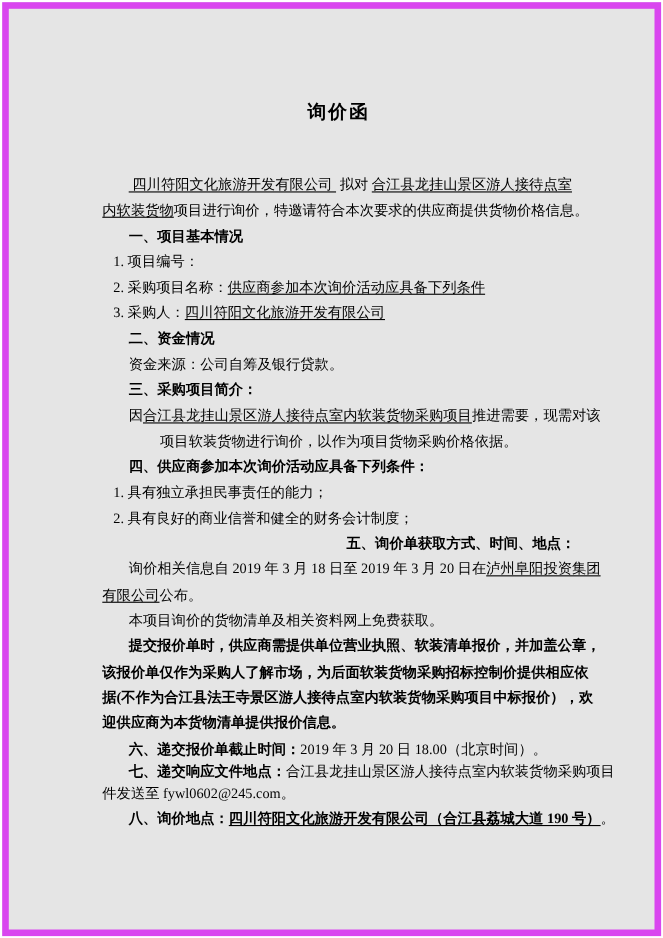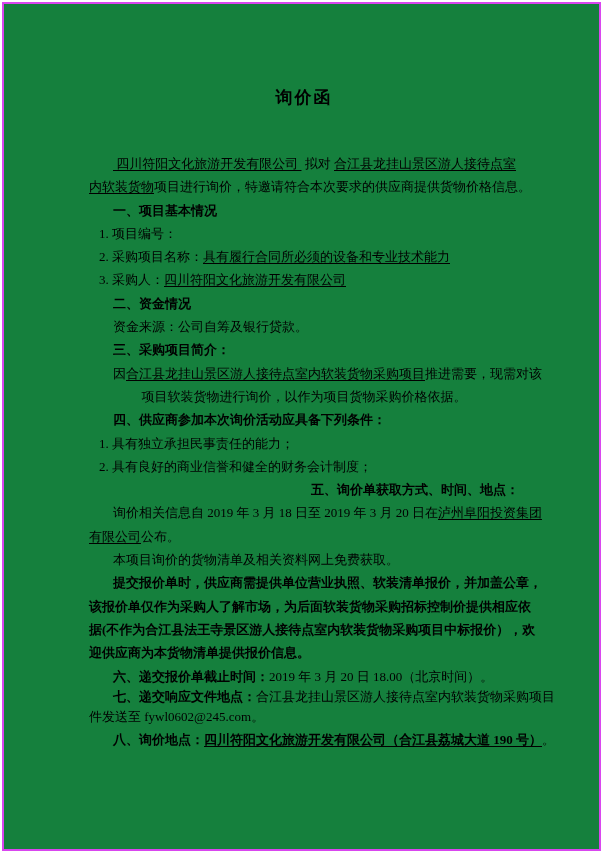--- a/index.html
+++ b/index.html
@@ -6,22 +6,22 @@
     margin: 0;
     padding: 0;
     width: 603px;
     height: 853px;
     background: #ffffff;
     font-family: "Liberation Serif", "DejaVu Serif", serif;
   }
   .page {
     position: absolute;
     top: 2px; left: 2px; right: 2px; bottom: 2px;
-    background: #15803d;
-    border: 2px solid #d946ef;
+    background: #e5e5e5;
+    border: 6px solid #d946ef;
     overflow: hidden;
   }
   .content {
     position: absolute;
     left: 85px;
     top: 84px;
     width: 430px;
   }
   .title {
     text-align: center;
@@ -51,21 +51,21 @@
 <body>
 
 <div class="page">
   <div class="content">
     <div class="title">询价函</div>
     <div>
         <div class="line" style="padding-left: 24px;"><span class="u">&nbsp;四川符阳文化旅游开发有限公司&nbsp;</span><span> 拟对 </span><span class="u">合江县龙挂山景区游人接待点室</span></div>
         <div class="line" style="padding-left: 0px;"><span class="u">内软装货物</span><span>项目进行询价，特邀请符合本次要求的供应商提供货物价格信息。</span></div>
         <div class="line" style="padding-left: 24px;"><span class="b">一、项目基本情况</span></div>
         <div class="line" style="padding-left: 10px;"><span>1. 项目编号：</span></div>
-        <div class="line" style="padding-left: 10px;"><span>2. 采购项目名称：</span><span class="u">具有履行合同所必须的设备和专业技术能力</span></div>
+        <div class="line" style="padding-left: 10px;"><span>2. 采购项目名称：</span><span class="u">供应商参加本次询价活动应具备下列条件</span></div>
         <div class="line" style="padding-left: 10px;"><span>3. 采购人：</span><span class="u">四川符阳文化旅游开发有限公司</span></div>
         <div class="line" style="padding-left: 24px;"><span class="b">二、资金情况</span></div>
         <div class="line" style="padding-left: 24px;"><span>资金来源：公司自筹及银行贷款。</span></div>
         <div class="line" style="padding-left: 24px;"><span class="b">三、采购项目简介：</span></div>
         <div class="line" style="padding-left: 24px;"><span>因</span><span class="u">合江县龙挂山景区游人接待点室内软装货物采购项目</span><span>推进需要，现需对该</span></div>
         <div class="line" style="padding-left: 0px; text-align: center;"><span>项目软装货物进行询价，以作为项目货物采购价格依据。</span></div>
         <div class="line" style="padding-left: 24px;"><span class="b">四、供应商参加本次询价活动应具备下列条件：</span></div>
         <div class="line" style="padding-left: 10px;"><span>1. 具有独立承担民事责任的能力；</span></div>
         <div class="line" style="padding-left: 10px;"><span>2. 具有良好的商业信誉和健全的财务会计制度；</span></div>
         <div class="line" style="padding-left: 24px; text-align: right;"><span class="b">五、询价单获取方式、时间、地点：</span></div>

